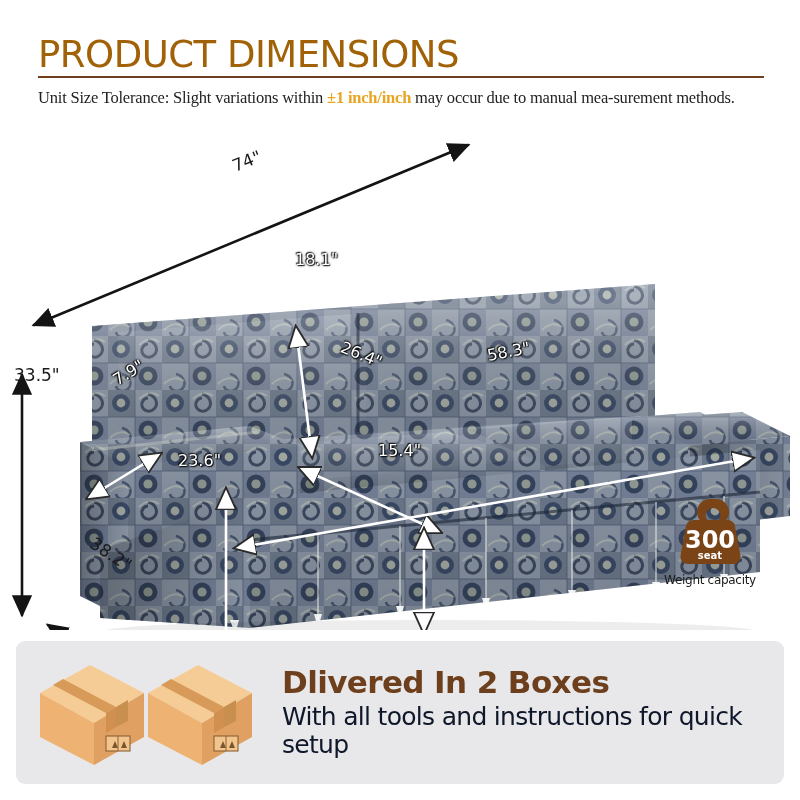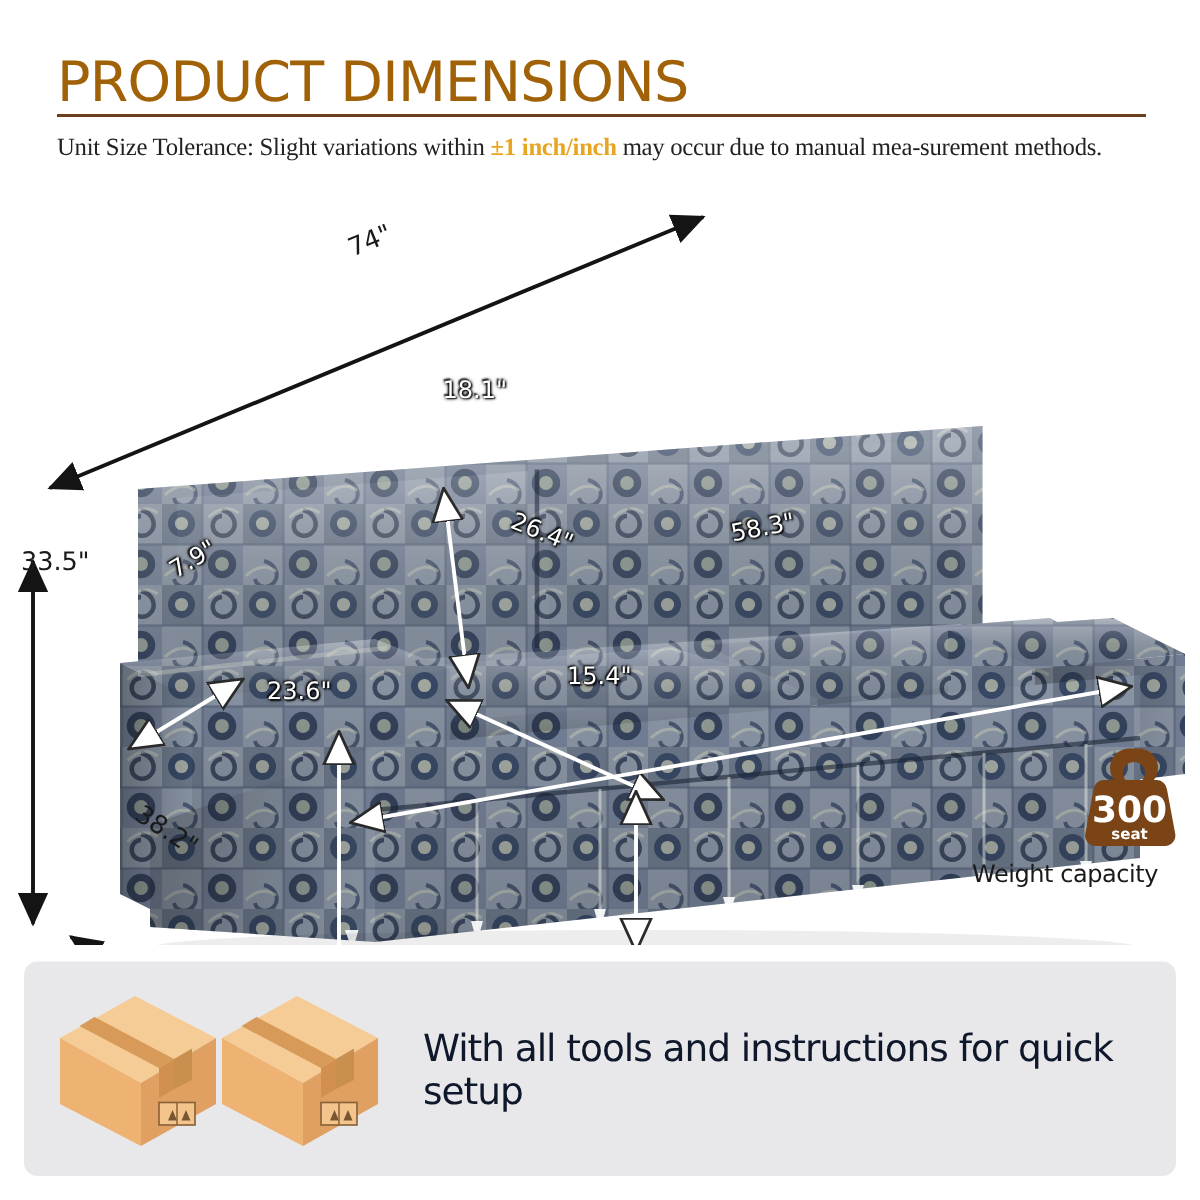--- a/index.html
+++ b/index.html
@@ -67,24 +67,24 @@
                  1px 1px 1px rgba(0,0,0,.8), -1px -1px 1px rgba(0,0,0,.8);
   }
 
   
   .weight-badge {
     position: absolute;
     left: 630px; top: 495px;
     width: 160px;
     text-align: center;
   }
-  .weight-icon-wrap { width: 100%; display: flex; justify-content: flex-end; }
+  .weight-icon-wrap { width: 100%; display: flex; justify-content: center; }
   .weight-caption {
     margin-top: 6px;
-    font-size: 16px;
+    font-size: 12px;
     color: #1a1a1a;
     font-family: "DejaVu Sans", sans-serif;
     letter-spacing: -0.3px;
   }
 
   
   .delivery-banner {
     position: absolute;
     left: 16px; top: 641px;
     width: 768px; height: 143px;
@@ -312,15 +312,16 @@
         <path d="M192 54 L204 47 L204 68 L192 74 Z" fill="#c98f4e"></path>
         <path d="M192 54 L182 60 L182 80 L192 74 Z" fill="#d18f50"></path>
         <rect x="182" y="83" width="24" height="15" fill="#f3c48c" stroke="#8a6238" stroke-width="1.1"></rect>
         <path d="M188 95 l3-7 l3 7 z M197 95 l3-7 l3 7 z" fill="#7a5630"></path>
         <path d="M194 83 v15" stroke="#8a6238" stroke-width="1"></path>
       </g>
     </svg>
   </div>
 
   <div class="delivery-text">
+    <div class="delivery-title">Dlivered In 2 Boxes</div>
     <div class="delivery-sub">With all tools and instructions for quick setup</div>
   </div>
 </div>
 
 </body></html>

